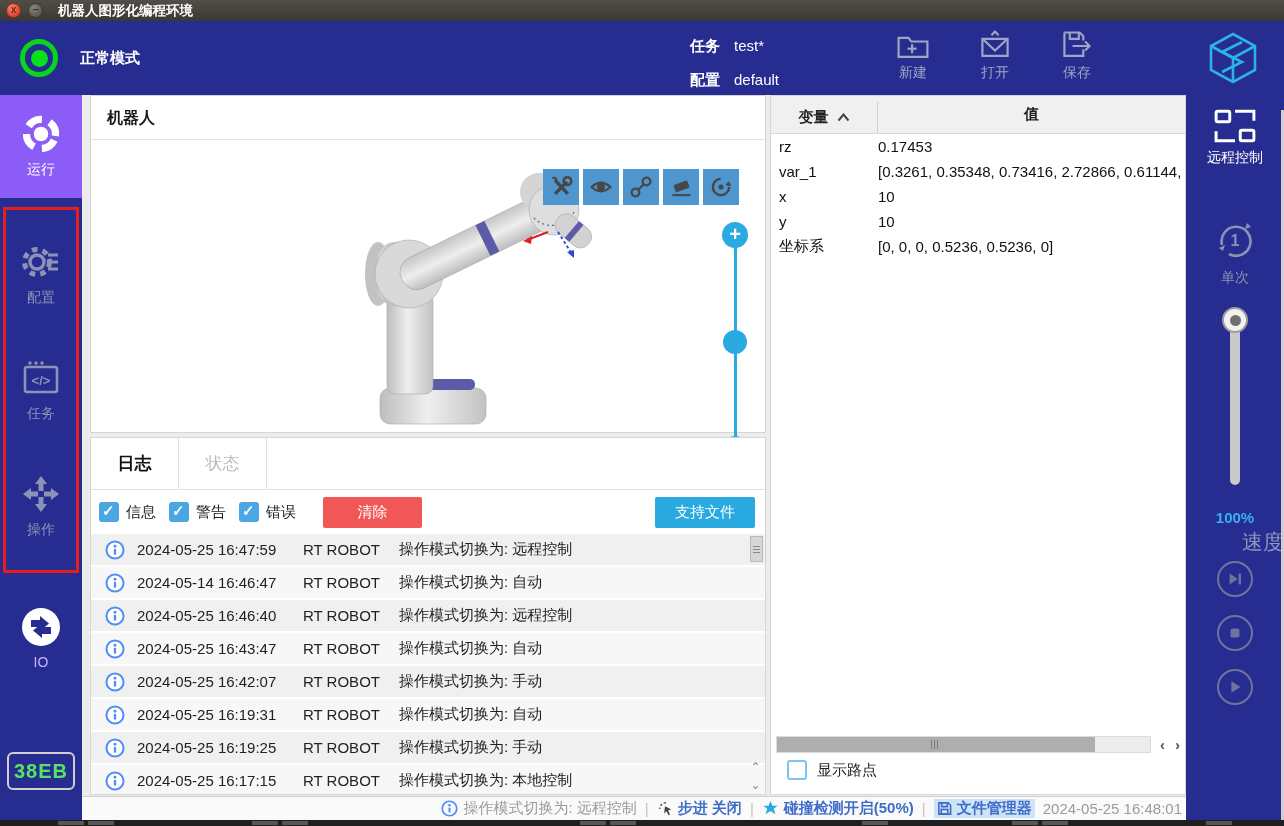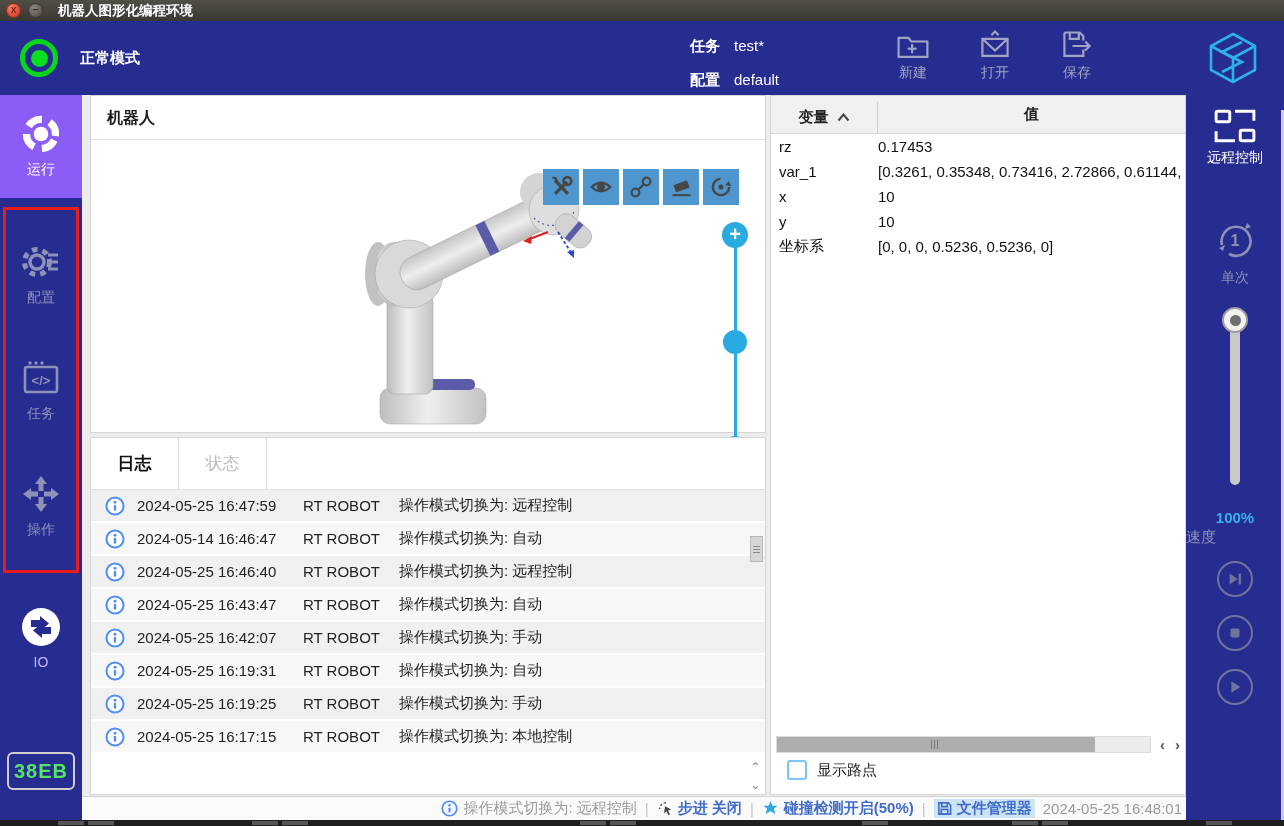--- a/index.html
+++ b/index.html
@@ -113,21 +113,21 @@
   .rsidebar { position:absolute; left:1186px; top:95px; width:98px; height:731px; background:#272c90; }
   .rs-item { position:absolute; width:98px; display:flex; flex-direction:column; align-items:center; gap:6px; cursor:pointer;}
   .rs-remote { top:14px; color:#fff; font-size:14px; }
   .rs-single { top:122px; color:#8d92b4; font-size:14px; }
   .rs-slider { position:absolute; left:0; top:212px; width:98px; height:180px; }
   .rs-track { position:absolute; left:44px; top:10px; width:10px; height:168px; background:#c9c9c9; border-radius:5px; }
   .rs-handle { position:absolute; left:36px; top:0; width:26px; height:26px; background:#f2f2f2; border:2px solid #9d9d9d;
     border-radius:50%; display:flex; align-items:center; justify-content:center; cursor:pointer;}
   .rs-handle::after { content:""; width:11px; height:11px; background:#6f6f6f; border-radius:50%; }
   .rs-speedval { position:absolute; top:414px; width:98px; text-align:center; color:#35b1f0; font-weight:bold; font-size:15px; }
-  .rs-speedlbl { position:absolute; top:433px; width:98px; text-align:left; color:#9094b8; font-size:15px; }
+  .rs-speedlbl { position:absolute; top:433px; width:98px; text-align:right; color:#9094b8; font-size:21px; }
   .rs-btn { position:absolute; left:31px; width:36px; height:36px; border:2px solid #70749c; border-radius:50%;
     display:flex; align-items:center; justify-content:center; cursor:pointer;}
   .rs-btn svg { width:18px; height:18px; }
 
   
   .statusbar { position:absolute; left:82px; top:796px; width:1104px; height:24px; background:#fafafa;
     border-top:1px solid #cfcfcf; display:flex; align-items:center; justify-content:flex-end;
     font-size:15px; padding-right:4px; gap:8px; }
   .sb-sep { color:#c4c4c4; }
   .st-gray { color:#9b9b9b; display:flex; align-items:center; gap:5px; }
@@ -337,20 +337,36 @@
       <div class="zhandle"></div>
       <div class="zbtn minus">−</div>
     </div>
   </div>
 
   <div class="panel-log">
     <div class="tabs">
       <div class="tab active">日志</div>
       <div class="tab">状态</div>
     </div>
+    <div class="filterbar">
+      <div class="cbitem">
+        <span class="cb checked"></span>
+        <span>信息</span>
+      </div>
+      <div class="cbitem">
+        <span class="cb checked"></span>
+        <span>警告</span>
+      </div>
+      <div class="cbitem">
+        <span class="cb checked"></span>
+        <span>错误</span>
+      </div>
+      <button class="btn-clear">清除</button>
+      <button class="btn-support">支持文件</button>
+    </div>
     <div class="loglist">
     <div class="logrow">
       <svg viewBox="0 0 22 22">
         <circle cx="11" cy="11" r="9.4" fill="#fff" stroke="#4f8ef7" stroke-width="2.2"></circle>
         <circle cx="11" cy="6.8" r="1.6" fill="#4f8ef7"></circle>
         <rect x="9.7" y="9.6" width="2.6" height="6.6" rx="1.2" fill="#4f8ef7"></rect>
       </svg>
       <span class="log-time">2024-05-25 16:47:59</span>
       <span class="log-src">RT ROBOT</span>
       <span class="log-msg">操作模式切换为: 远程控制</span>

